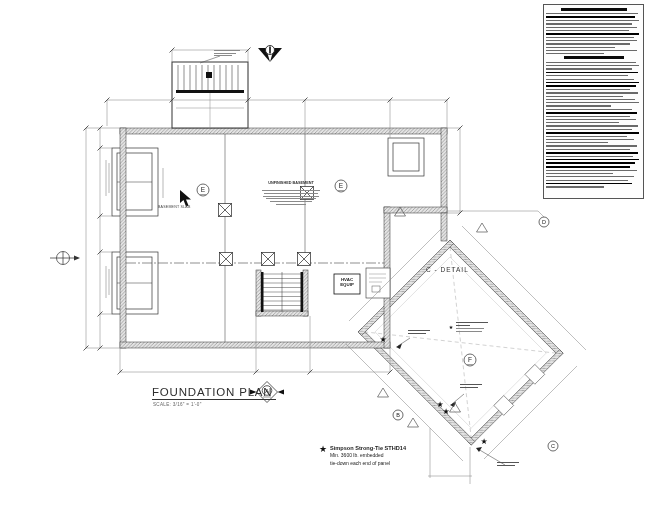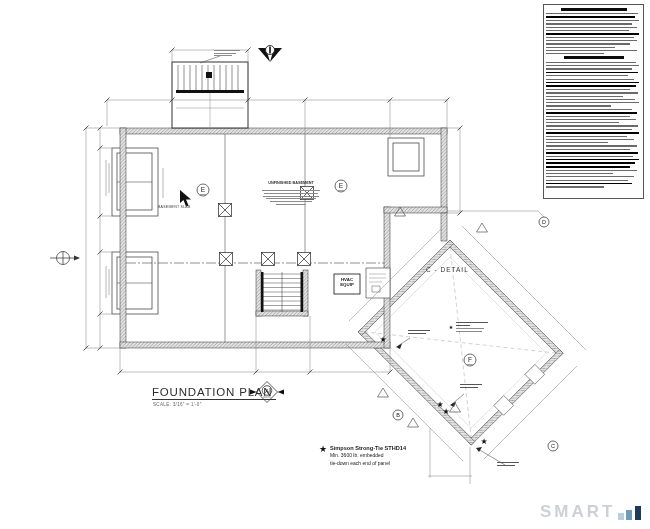--- a/index.html
+++ b/index.html
@@ -308,22 +308,14 @@
         <div class="nd" style="width: 88%;"></div>
         <div class="nb" style="width: 95%;"></div>
         <div class="nb" style="width: 70%;"></div>
         <div class="nb" style="width: 92%;"></div>
         <div class="nb" style="width: 85%;"></div>
         <div class="nd" style="width: 90%;"></div>
         <div class="nb" style="width: 60%;"></div>
       </div>
   </div>
 
-  <div class="wm">
-    <span class="wtext">SMART</span>
-    <span style="display:inline-flex;align-items:flex-end;">
-        <span class="wbar" style="background: rgb(184, 207, 223); height: 7px;"></span>
-        <span class="wbar" style="background: rgb(110, 156, 192); height: 10.5px;"></span>
-        <span class="wbar" style="background: rgb(28, 58, 94); height: 14px;"></span>
-      </span>
-  </div>
 
 </div>
 
 </body></html>

